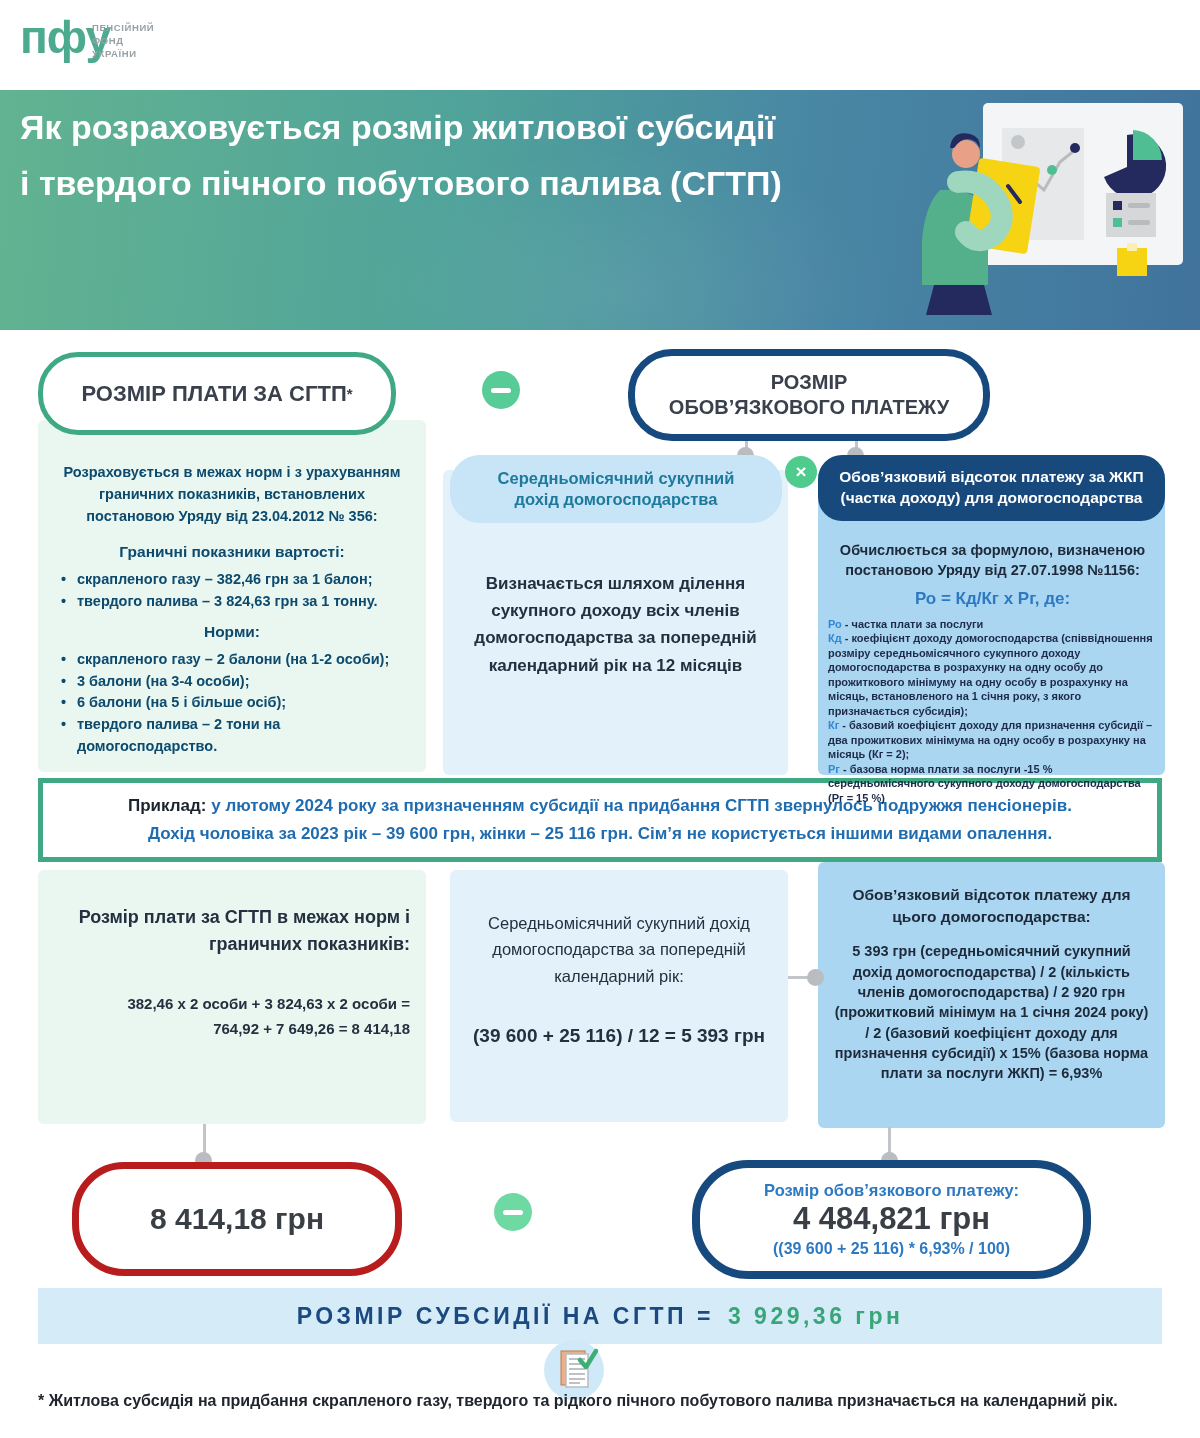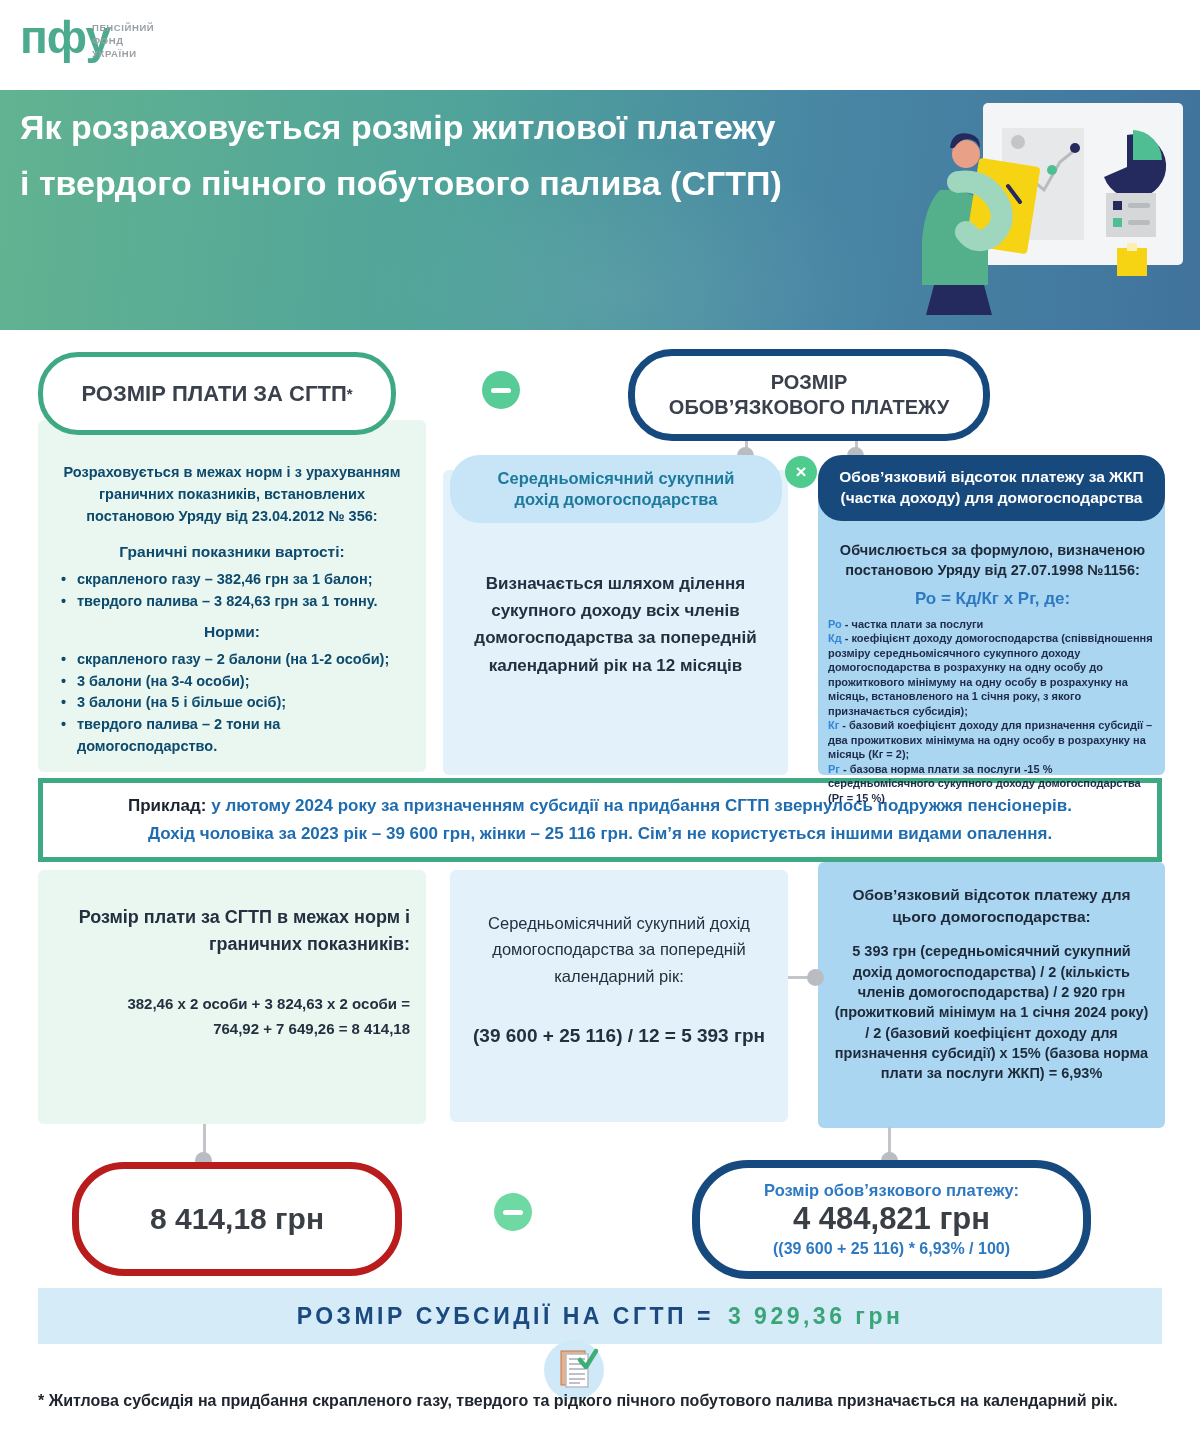--- a/index.html
+++ b/index.html
@@ -123,21 +123,21 @@
   <div class="abs top-strip"></div>
   <div class="abs logo-abbr">пфу</div>
   <div class="abs logo-org">
     <div>ПЕНСІЙНИЙ</div>
     <div>ФОНД</div>
     <div>УКРАЇНИ</div>
   </div>
 
   <div class="abs banner"></div>
   <div class="abs banner-title">
-    <div>Як розраховується розмір житлової платежу</div>
+    <div>Як розраховується розмір житлової субсидії</div>
     <div>і твердого пічного побутового палива (СГТП)</div>
   </div>
   <svg class="abs illustration" width="320" height="240" viewBox="0 0 320 240">
     <rect x="103" y="13" width="200" height="162" rx="5" fill="#f4f5f6"></rect>
     <rect x="122" y="38" width="82" height="112" fill="#e7e8ea"></rect>
     <circle cx="138" cy="52" r="7" fill="#c3c6c9"></circle>
     <polyline points="136,110 152,90 164,100 180,72 195,60" fill="none" stroke="#b9bcbf" stroke-width="3"></polyline>
     <circle cx="172" cy="80" r="5" fill="#4fbf93"></circle>
     <circle cx="195" cy="58" r="5" fill="#252a5e"></circle>
     <path d="M247 77 L247 45 A32 32 0 1 1 224 87 Z" fill="#252a5e"></path>
@@ -166,21 +166,21 @@
     <p class="intro">Розраховується в межах норм і з урахуванням граничних показників, встановлених постановою Уряду від 23.04.2012 № 356:</p>
     <div class="sub-head">Граничні показники вартості:</div>
     <ul class="blist">
       <li>скрапленого газу – 382,46 грн за 1 балон;</li>
       <li>твердого палива – 3 824,63 грн за 1 тонну.</li>
     </ul>
     <div class="sub-head">Норми:</div>
     <ul class="blist">
       <li>скрапленого газу – 2 балони (на 1-2 особи);</li>
       <li>3 балони (на 3-4 особи);</li>
-      <li>3 балони (на 5 і більше осіб);</li>
+      <li>6 балони (на 5 і більше осіб);</li>
       <li>твердого палива – 2 тони на домогосподарство.</li>
     </ul>
   </div>
 
   <div class="abs circle-op minus-1">
       <span class="minus-bar"></span>
     </div>
 
   <div class="abs pill right-pill">
     <div>РОЗМІР</div>

